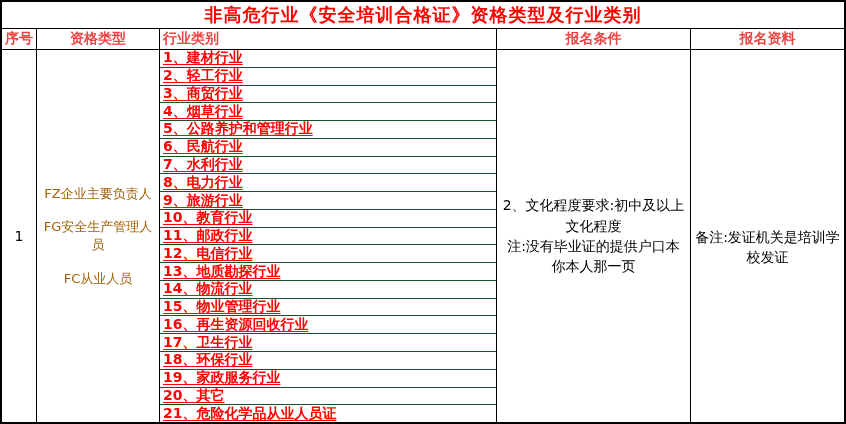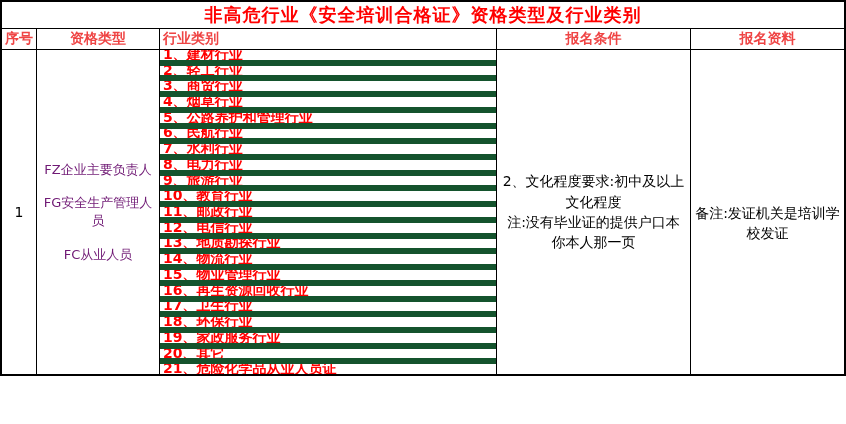--- a/index.html
+++ b/index.html
@@ -3,21 +3,21 @@
 <meta charset="utf-8">
 <style>
   * { margin: 0; padding: 0; box-sizing: border-box; }
   html, body { background: #ffffff; }
   body {
     font-family: "DejaVu Sans", "Liberation Sans", sans-serif;
     width: 846px; height: 424px;
     overflow: hidden;
   }
   .sheet {
-    width: 846px; height: 376px;
+    width: 846px; height: 424px;
     border: 2px solid #000000;
     background: #ffffff;
     display: flex; flex-direction: column;
   }
   .title-row {
     height: 27px; flex: 0 0 27px;
     border-bottom: 1px solid #000000;
     display: flex; align-items: center; justify-content: center;
     color: #ff0000; font-weight: bold; font-size: 18px;
     letter-spacing: 1px;
@@ -45,29 +45,29 @@
   .body-cell { border-right: 1px solid #000000; min-height: 0; }
   .body-cell:last-child { border-right: none; }
   .col-serial {
     display: flex; align-items: center; justify-content: center;
     font-size: 14px; color: #000000;
   }
   .col-qual {
     display: flex; flex-direction: column;
     align-items: center; justify-content: center;
     gap: 16px;
-    font-size: 13px; color: #701a75;
+    font-size: 13px; color: #a16207;
     text-align: center; padding: 0 2px; line-height: 1.35;
   }
   .col-industries { display: flex; flex-direction: column; }
   .industry-item {
     flex: 1 1 0;
     display: flex; align-items: center;
     padding-left: 3px;
-    border-bottom: 6px solid #14532d;
+    border-bottom: 1px solid #14532d;
     color: #ff0000; font-weight: bold; font-size: 14px;
     text-decoration: underline;
     text-underline-offset: 2px;
     white-space: nowrap; overflow: hidden;
   }
   .industry-item:last-child { border-bottom: none; }
   .col-conditions, .col-materials {
     display: flex; flex-direction: column;
     align-items: center; justify-content: center;
     font-size: 14px; color: #000000;

